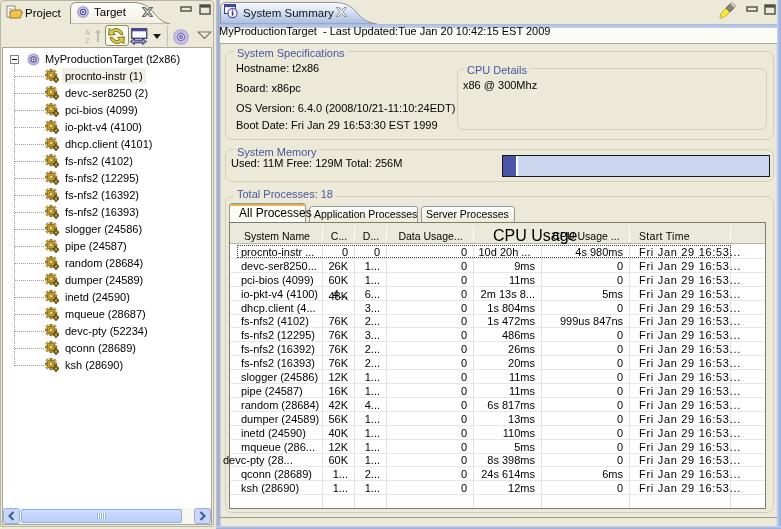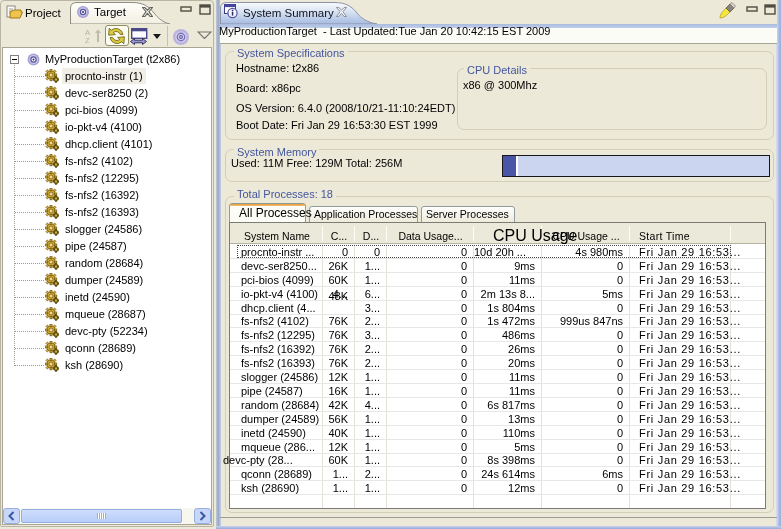--- a/index.html
+++ b/index.html
@@ -311,21 +311,21 @@
 <div class="ab" style="left:386px;top:245px;width:1px;height:263px;background:#e2e2da"></div>
 <div class="ab" style="left:473px;top:245px;width:1px;height:263px;background:#e2e2da"></div>
 <div class="ab" style="left:541px;top:245px;width:1px;height:263px;background:#e2e2da"></div>
 <div class="ab" style="left:629px;top:245px;width:1px;height:263px;background:#e2e2da"></div>
 <div class="ab" style="left:730px;top:245px;width:1px;height:263px;background:#e2e2da"></div>
 <div class="ab" style="left:230px;top:257.9px;width:535px;height:1px;background:#e7e7e3"></div>
 <div class="t" style="left:241px;top:244.9px;width:80px;overflow:hidden">procnto-instr ...</div>
 <div class="t" style="left:323px;top:244.9px;width:25px;text-align:right">0</div>
 <div class="t" style="left:355px;top:244.9px;width:25px;text-align:right">0</div>
 <div class="t" style="left:387px;top:244.9px;width:80px;text-align:right">0</div>
-<div class="t" style="left:474px;top:244.9px;width:61px;text-align:left">10d 20h ...</div>
+<div class="t" style="left:474px;top:244.9px;width:61px;text-align:center">10d 20h ...</div>
 <div class="t" style="left:542px;top:244.9px;width:81px;text-align:right">4s 980ms</div>
 <div class="t" style="left:639px;top:244.9px;letter-spacing:0.7px">Fri Jan 29 16:53...</div>
 <div class="ab" style="left:230px;top:271.8px;width:535px;height:1px;background:#e7e7e3"></div>
 <div class="t" style="left:241px;top:258.8px;width:80px;overflow:hidden">devc-ser8250...</div>
 <div class="t" style="left:323px;top:258.8px;width:25px;text-align:right">26K</div>
 <div class="t" style="left:355px;top:258.8px;width:25px;text-align:right">1...</div>
 <div class="t" style="left:387px;top:258.8px;width:80px;text-align:right">0</div>
 <div class="t" style="left:474px;top:258.8px;width:61px;text-align:right">9ms</div>
 <div class="t" style="left:542px;top:258.8px;width:81px;text-align:right">0</div>
 <div class="t" style="left:639px;top:258.8px;letter-spacing:0.7px">Fri Jan 29 16:53...</div>

